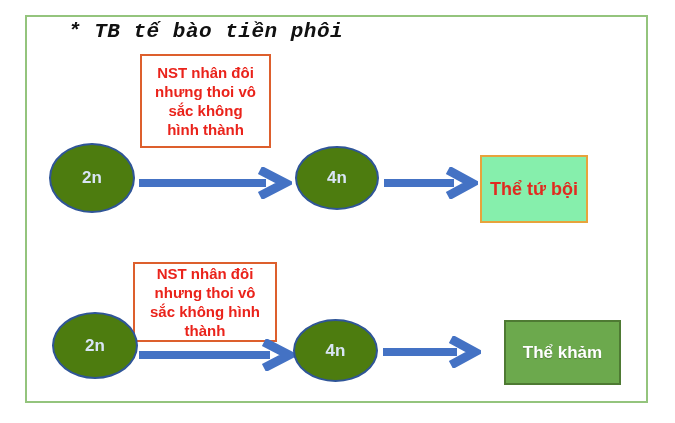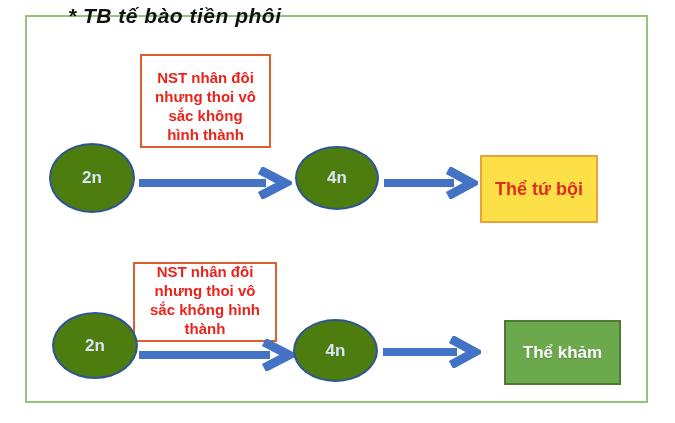--- a/index.html
+++ b/index.html
@@ -1,36 +1,36 @@
 <!DOCTYPE html>
 <html><head>
 <meta charset="utf-8">
 <style>
   html,body{margin:0;padding:0;background:#ffffff;}
   body{font-family:"Liberation Sans", sans-serif;}
   .canvas{position:relative;width:675px;height:423px;background:#ffffff;overflow:hidden;}
   .frame{position:absolute;left:25px;top:15px;width:619px;height:384px;border:2px solid #94c47d;background:#ffffff;}
   .heading{position:absolute;color:#111111;font-weight:bold;font-style:italic;font-size:21px;white-space:nowrap;letter-spacing:0.5px;}
-  .heading1{left:68px;top:4px;}
+  .heading1{left:68px;top:20px;font-family:Liberation Mono, monospace;}
   .heading2{left:72px;top:228px;}
-  .note{position:absolute;border:2px solid #dd5f2d;background:#ffffff;color:#ea231b;font-weight:bold;font-size:15px;line-height:19px;text-align:center;display:flex;align-items:flex-end;justify-content:center;box-sizing:border-box;}
+  .note{position:absolute;border:2px solid #dd5f2d;background:#ffffff;color:#ea231b;font-weight:bold;font-size:15px;line-height:19px;text-align:center;display:flex;align-items:center;justify-content:center;box-sizing:border-box;}
   .note1{left:140px;top:54px;width:131px;height:94px;padding:2px 10px;}
   .note2{left:133px;top:262px;width:144px;height:80px;padding:2px 8px;}
   .node{position:absolute;background:#4d7c0f;border:2px solid #2f5597;border-radius:50%;display:flex;align-items:center;justify-content:center;color:#d9e5f6;font-size:17px;font-weight:bold;box-sizing:border-box;}
   .n1a{left:49px;top:143px;width:86px;height:70px;}
   .n1b{left:295px;top:146px;width:84px;height:64px;}
   .n2a{left:52px;top:312px;width:86px;height:67px;}
   .n2b{left:293px;top:319px;width:85px;height:63px;}
   .arrow{position:absolute;}
   .a1{left:136px;top:167px;}
   .a2{left:382px;top:167px;}
   .a3{left:136px;top:339px;}
   .a4{left:381px;top:336px;}
   .result{position:absolute;display:flex;align-items:center;justify-content:center;font-weight:bold;box-sizing:border-box;text-align:center;}
-  .result1{left:480px;top:155px;width:118px;height:68px;background:#fde047;border:2px solid #e7a33c;color:#e02b20;font-size:18px;}
+  .result1{left:480px;top:155px;width:108px;height:68px;background:#86efac;border:2px solid #e7a33c;color:#e02b20;font-size:18px;}
   .result2{left:480px;top:320px;width:117px;height:65px;background:#6ca94d;border:2px solid #4e7a33;color:#ffffff;font-size:17px;text-shadow:0 1px 1px rgba(0,0,0,0.25);margin-left:24px;}
 </style>
 </head>
 <body>
 
 <div class="canvas">
   <div class="frame"></div>
 
   <div class="heading heading1">* TB tế bào tiền phôi</div>
   <div class="note note1">

